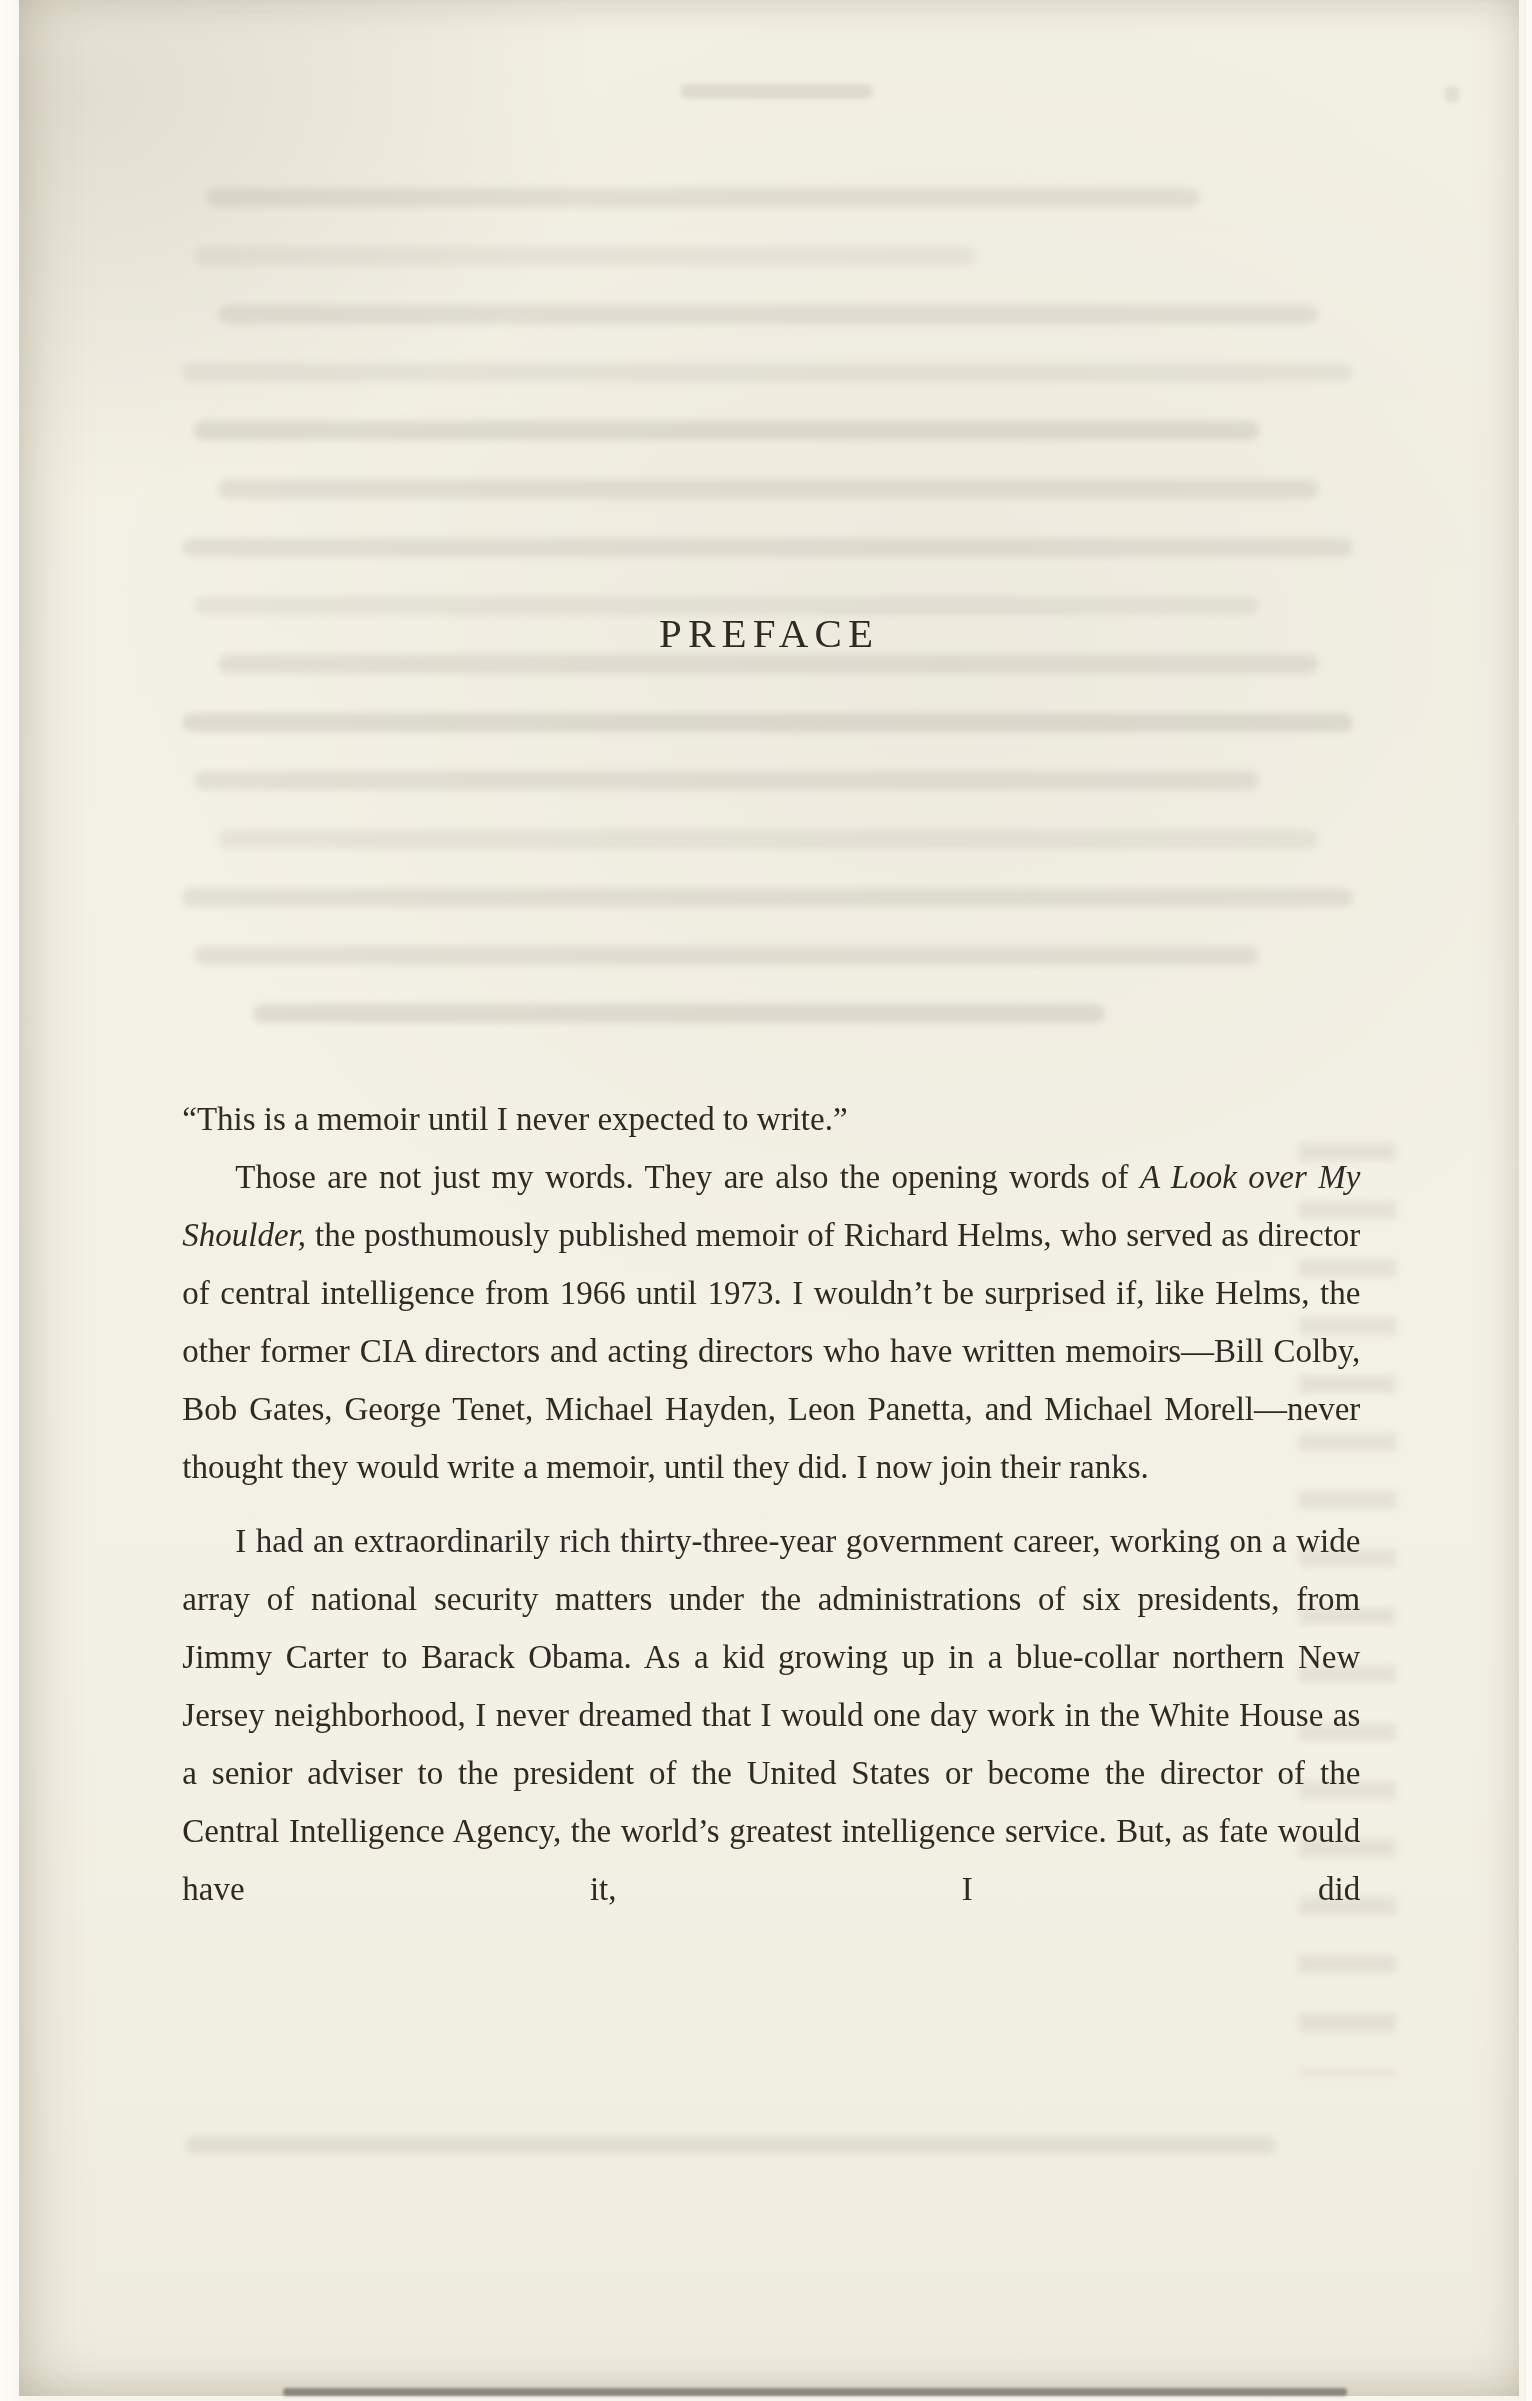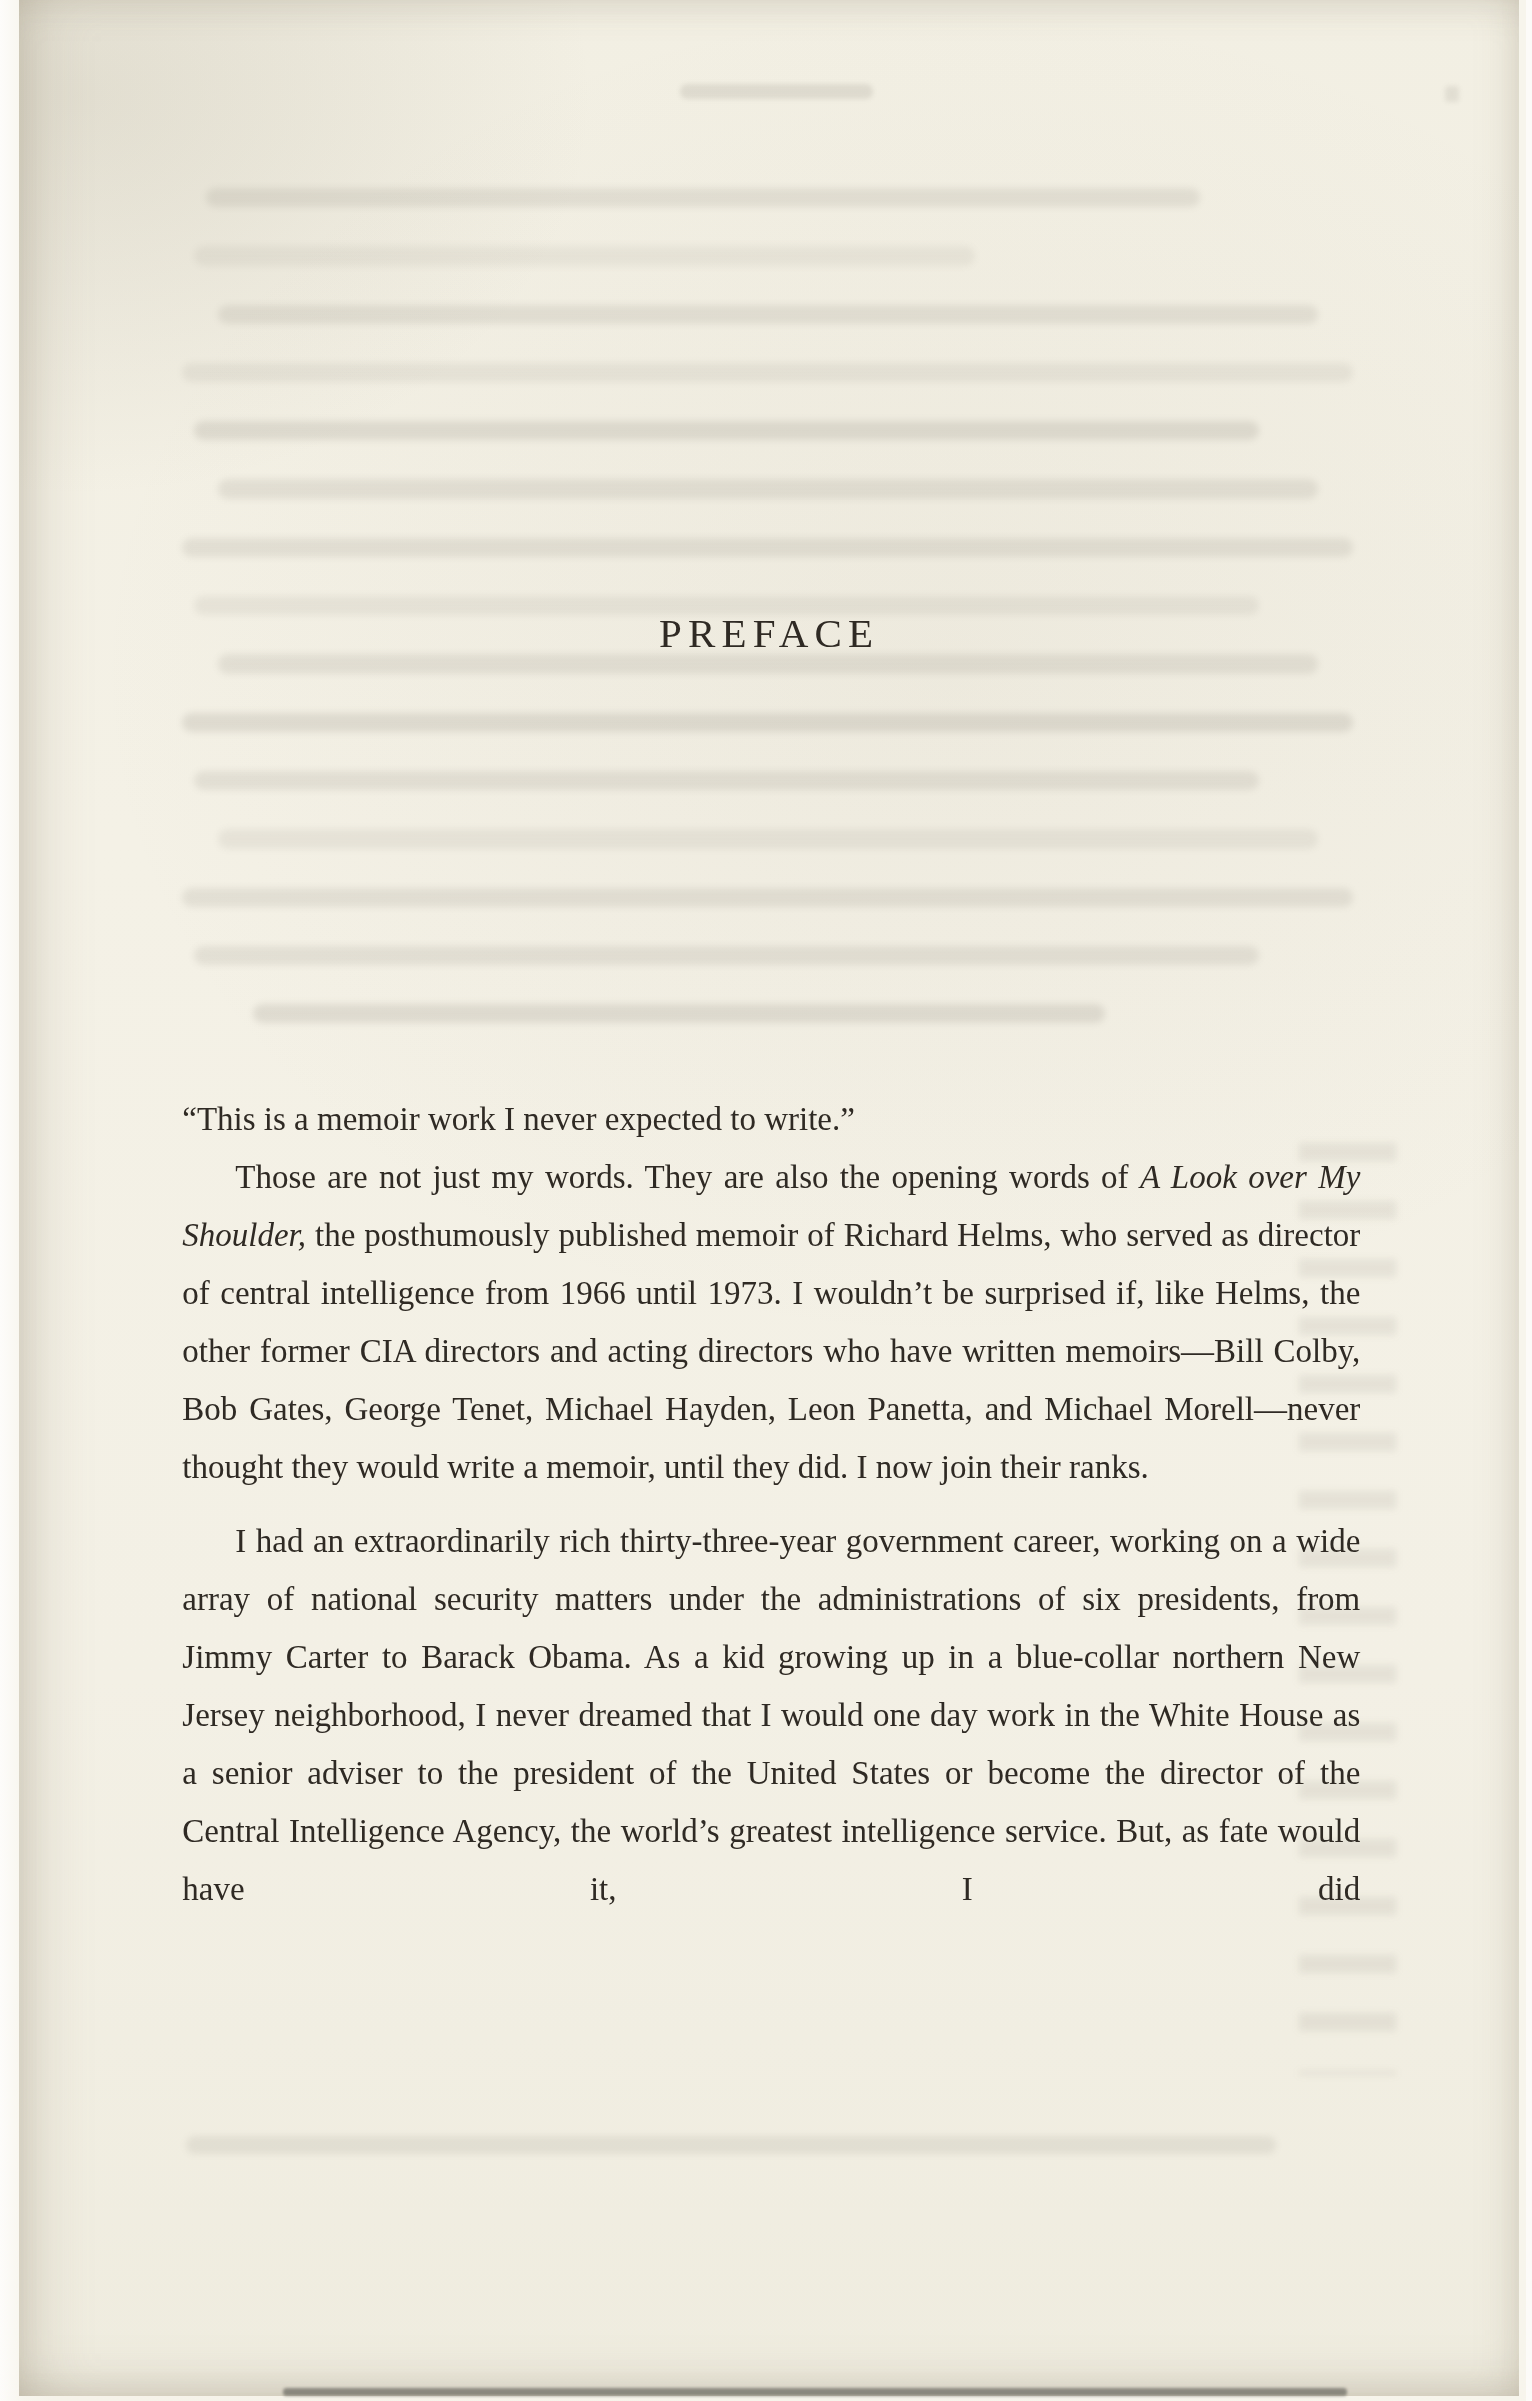--- a/index.html
+++ b/index.html
@@ -189,21 +189,21 @@
     </div>
 
     <div class="ghost-side"></div>
     <div class="ghost-bottom-line"></div>
     <div class="page-bottom-edge"></div>
 
     <h1 class="preface-heading">PREFACE</h1>
 
     <div class="body-text">
       <p>
-        <span>“This is a memoir work I never expected to write.”</span>
+        <span>“This is a memoir until I never expected to write.”</span>
       </p>
       <p class="indent">
         <span>Those are not just my words. They are also the opening words of </span><i>A Look over My Shoulder,</i><span> the posthumously published memoir of Richard Helms, who served as director of central intelligence from 1966 until 1973. I wouldn’t be surprised if, like Helms, the other former CIA directors and acting directors who have written memoirs—Bill Colby, Bob Gates, George Tenet, Michael Hayden, Leon Panetta, and Michael Morell—never thought they would write a memoir, until they did. I now join their ranks.</span>
       </p>
       <p class="indent para-gap justify-last">
         <span>I had an extraordinarily rich thirty-three-year government career, working on a wide array of national security matters under the administrations of six presidents, from Jimmy Carter to Barack Obama. As a kid growing up in a blue-collar northern New Jersey neighborhood, I never dreamed that I would one day work in the White House as a senior adviser to the president of the United States or become the director of the Central Intelligence Agency, the world’s greatest intelligence service. But, as fate would have it, I did</span>
       </p>
     </div>
 
   </div>

